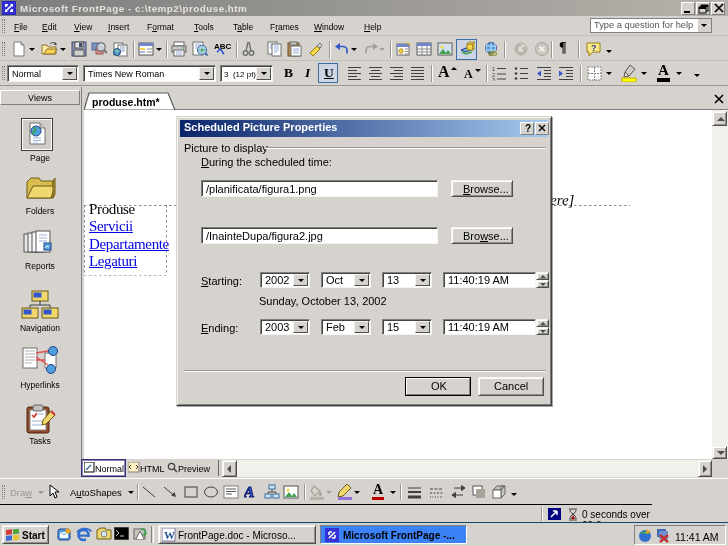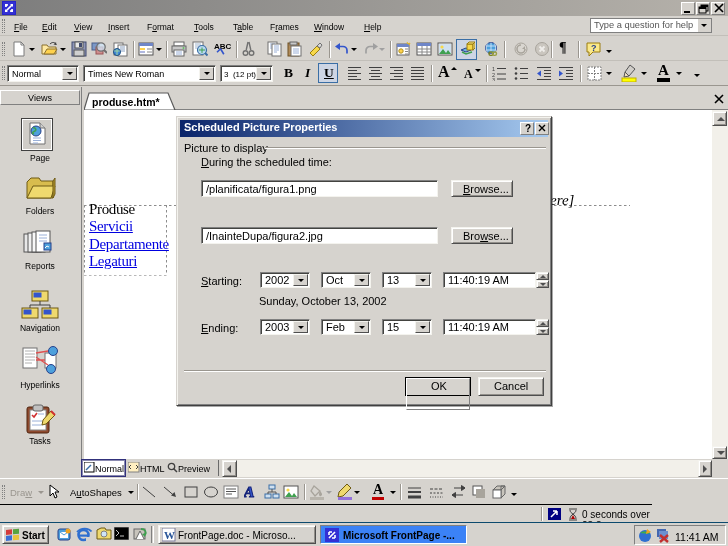--- a/index.html
+++ b/index.html
@@ -23,20 +23,21 @@
 </style></head>
 <body>
 
 <div class="abs" style="left:0;top:0;width:728px;height:16px;background:linear-gradient(to right,#7d7d7d,#b6b2ab)">
   <svg class="abs" style="left:2px;top:1px" width="14" height="14">
       <rect x="0" y="0" width="14" height="14" fill="#2724c8"></rect>
       <rect x="1" y="1" width="12" height="12" fill="#3330d4" stroke="#fff" stroke-width="0"></rect>
       <path d="M4 10 L10 4 M4 4 h2 M4 4 v2 M10 10 h-2 M10 10 v-2" stroke="#fff" stroke-width="1.6" fill="none"></path>
       <path d="M3 3 l3 0 -3 3 z M11 3 l0 3 -3 -3 z M3 11 l0 -3 3 3 z M11 11 l-3 0 3 -3 z" fill="#fff"></path>
     </svg>
+  <span class="abs" style="left:20px;top:3px;font-weight:bold;font-size:9.8px;color:#e5e2dd;letter-spacing:0.5px">Microsoft FrontPage - c:\temp2\produse.htm</span>
   <div class="abs raised2" style="left:681px;top:2px;width:14px;height:13px">
       <div class="abs" style="left:2px;top:8px;width:6px;height:2px;background:#000"></div>
     </div>
   <div class="abs raised2" style="left:696px;top:2px;width:14px;height:13px">
       <svg width="12" height="10" style="position:absolute;left:1px;top:1px">
         <rect x="3" y="1" width="7" height="6" fill="none" stroke="#000"></rect>
         <rect x="3" y="1" width="7" height="2" fill="#000"></rect>
         <rect x="1" y="3" width="7" height="6" fill="#d6d3ce" stroke="#000"></rect>
         <rect x="1" y="3" width="7" height="2" fill="#000"></rect>
       </svg>
@@ -661,20 +662,20 @@
     <div class="abs raised" style="left:0;top:0;width:13px;height:8px">
         <div class="uarr abs" style="left:3px;top:2px;border-bottom-color:#4e4e4e"></div>
       </div>
     <div class="abs raised" style="left:0;top:8px;width:13px;height:8px">
         <div class="darr abs" style="left:3px;top:2px;border-top-color:#4e4e4e"></div>
       </div>
   </div>
 
   <div class="abs etch" style="left:7px;top:253px;width:362px;height:0"></div>
   <div class="abs" style="left:228px;top:260px;width:66px;height:19px;background:#d6d3ce;border:1px solid #000">
-      <div class="abs" style="left:0;top:0;width:64px;height:32px;border:1px solid;border-color:#fff #808080 #808080 #fff">
+      <div class="abs" style="left:0;top:0;width:64px;height:17px;border:1px solid;border-color:#fff #808080 #808080 #fff">
         <span class="abs" style="left:24px;top:1px">OK</span>
       </div>
     </div>
   <div class="abs raised" style="left:301px;top:260px;width:66px;height:19px">
       <span class="abs" style="left:15px;top:2px">Cancel</span>
     </div>
 </div>
 
 </body></html>

